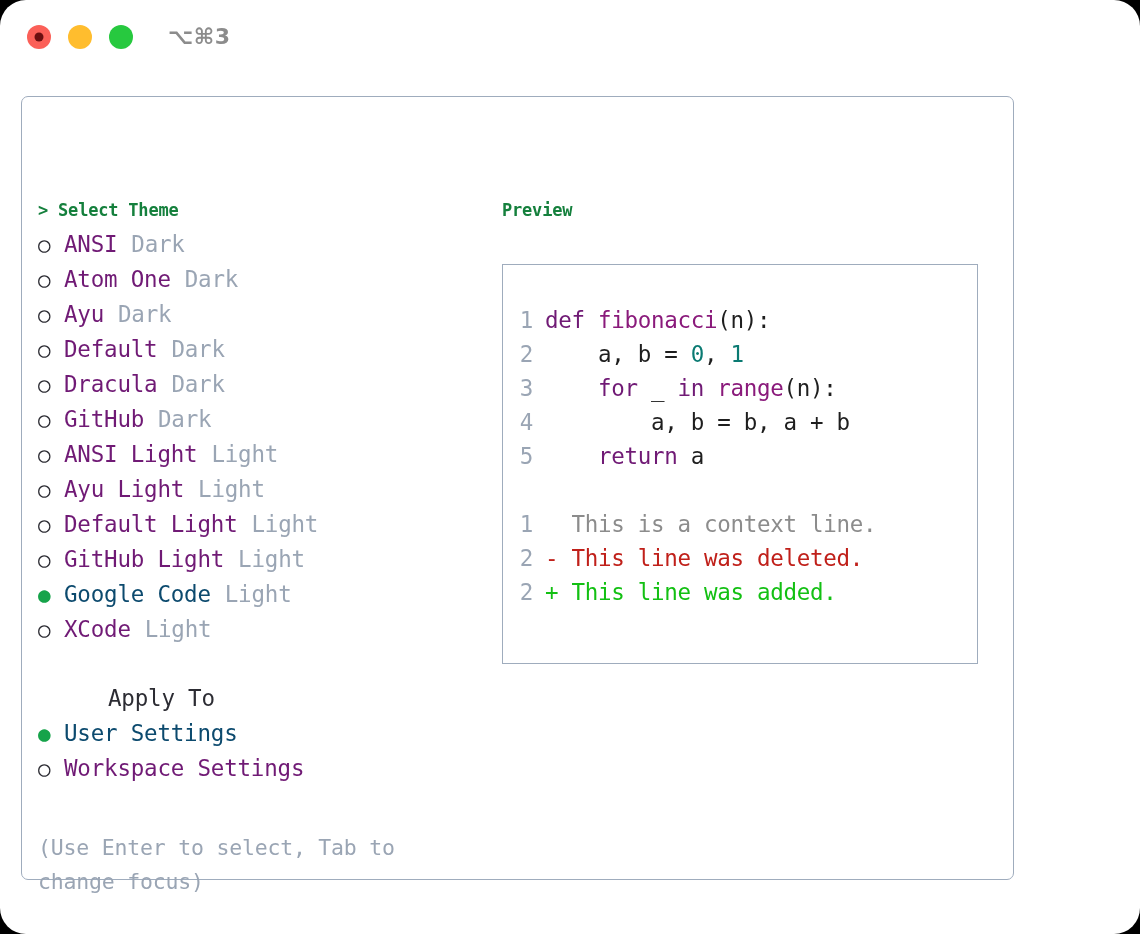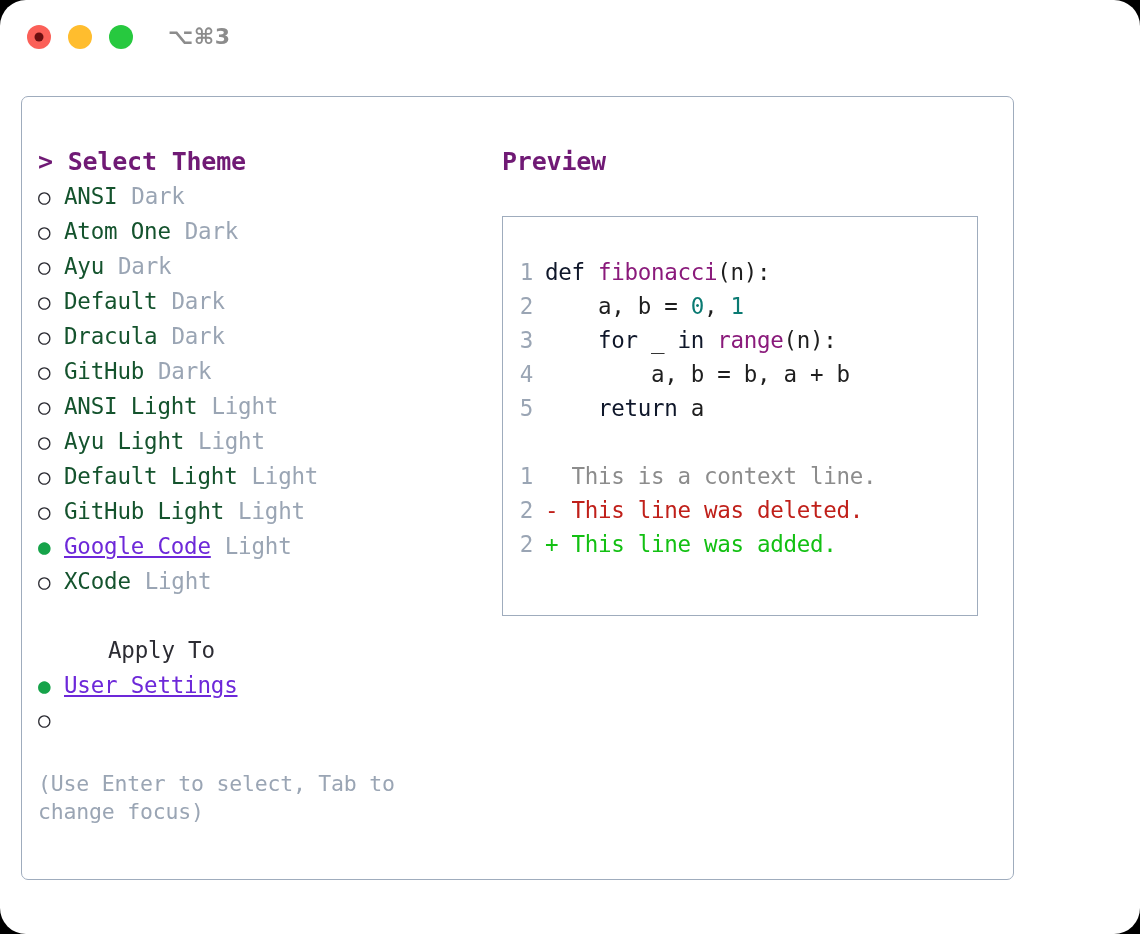--- a/index.html
+++ b/index.html
@@ -90,26 +90,27 @@
 
   
   .left-pane {
     position: absolute;
     left: 16px;
     top: 48px;
     width: 440px;
   }
 
   .pane-title {
-    font-size: 25px;
+    font-size: 17px;
     font-weight: bold;
-    color: #701a75;
+    color: #15803d;
     line-height: 34px;
     letter-spacing: -0.2px;
     white-space: pre;
+    margin-top: 48px;
   }
 
   .opt-list { margin-top: 0; }
 
   .opt-row {
     display: flex;
     align-items: baseline;
     line-height: 34px;
     font-size: 22.5px;
     white-space: pre;
@@ -119,35 +120,35 @@
   .marker {
     display: inline-block;
     width: 26px;
     flex: none;
     font-size: 21px;
     color: #2c2c33;
   }
   .marker.sel   { color: #16a34a; }
   .marker.blank { color: transparent; }
 
-  .opt-label { color: #14532d; }
-  .opt-label.sel { color: #6d28d9; text-decoration: underline; }
+  .opt-label { color: #701a75; }
+  .opt-label.sel { color: #0c4a6e; }
   .opt-label.plain { color: #2c2c33; margin-left: 44px; }
 
   .opt-kind {
     color: #9aa5b4;
     margin-left: 0.62em;
   }
 
   .section-gap { height: 34px; }
 
   .hint {
-    margin-top: 33px;
+    margin-top: 45px;
     font-size: 21.5px;
-    line-height: 28px;
+    line-height: 34px;
     color: #9aa5b4;
     width: 410px;
     letter-spacing: -0.2px;
   }
 
   
   .right-pane {
     position: absolute;
     left: 480px;
     top: 48px;
@@ -182,21 +183,21 @@
     display: inline-block;
     width: 30px;
     flex: none;
     text-align: right;
     color: #9aa5b4;
     padding-right: 12px;
   }
 
   .code-text { color: #1e1e1e; }
 
-  .tok-kw   { color: #0f172a; }
+  .tok-kw   { color: #701a75; }
   .tok-fn   { color: #8a1a7b; }
   .tok-num  { color: #0a7a72; }
   .tok-pl   { color: #1e1e1e; }
 
   .diff-gap { height: 34px; }
 
   .diff-ctx { color: #8c8c8c; text-align: right; }
   .diff-del { color: #c0201a; }
   .diff-add { color: #13c013; }
 </style>
@@ -238,21 +239,21 @@
 
         <div class="section-gap"></div>
 
         <div class="opt-row">
           <span class="marker blank">○</span>
           <span class="opt-label plain">Apply To</span>
         </div>
 
         <div class="opt-list" id="apply-list">
             <div class="opt-row"><span class="marker sel">●</span><span class="opt-label sel">User Settings</span></div>
-            <div class="opt-row"><span class="marker">○</span></div>
+            <div class="opt-row"><span class="marker">○</span><span class="opt-label">Workspace Settings</span></div>
           </div>
 
         <div class="hint">(Use Enter to select, Tab to change focus)</div>
       </div>
 
       <div class="right-pane">
         <div class="pane-title">Preview</div>
 
         <div class="preview-box">
           <div class="code-area">

